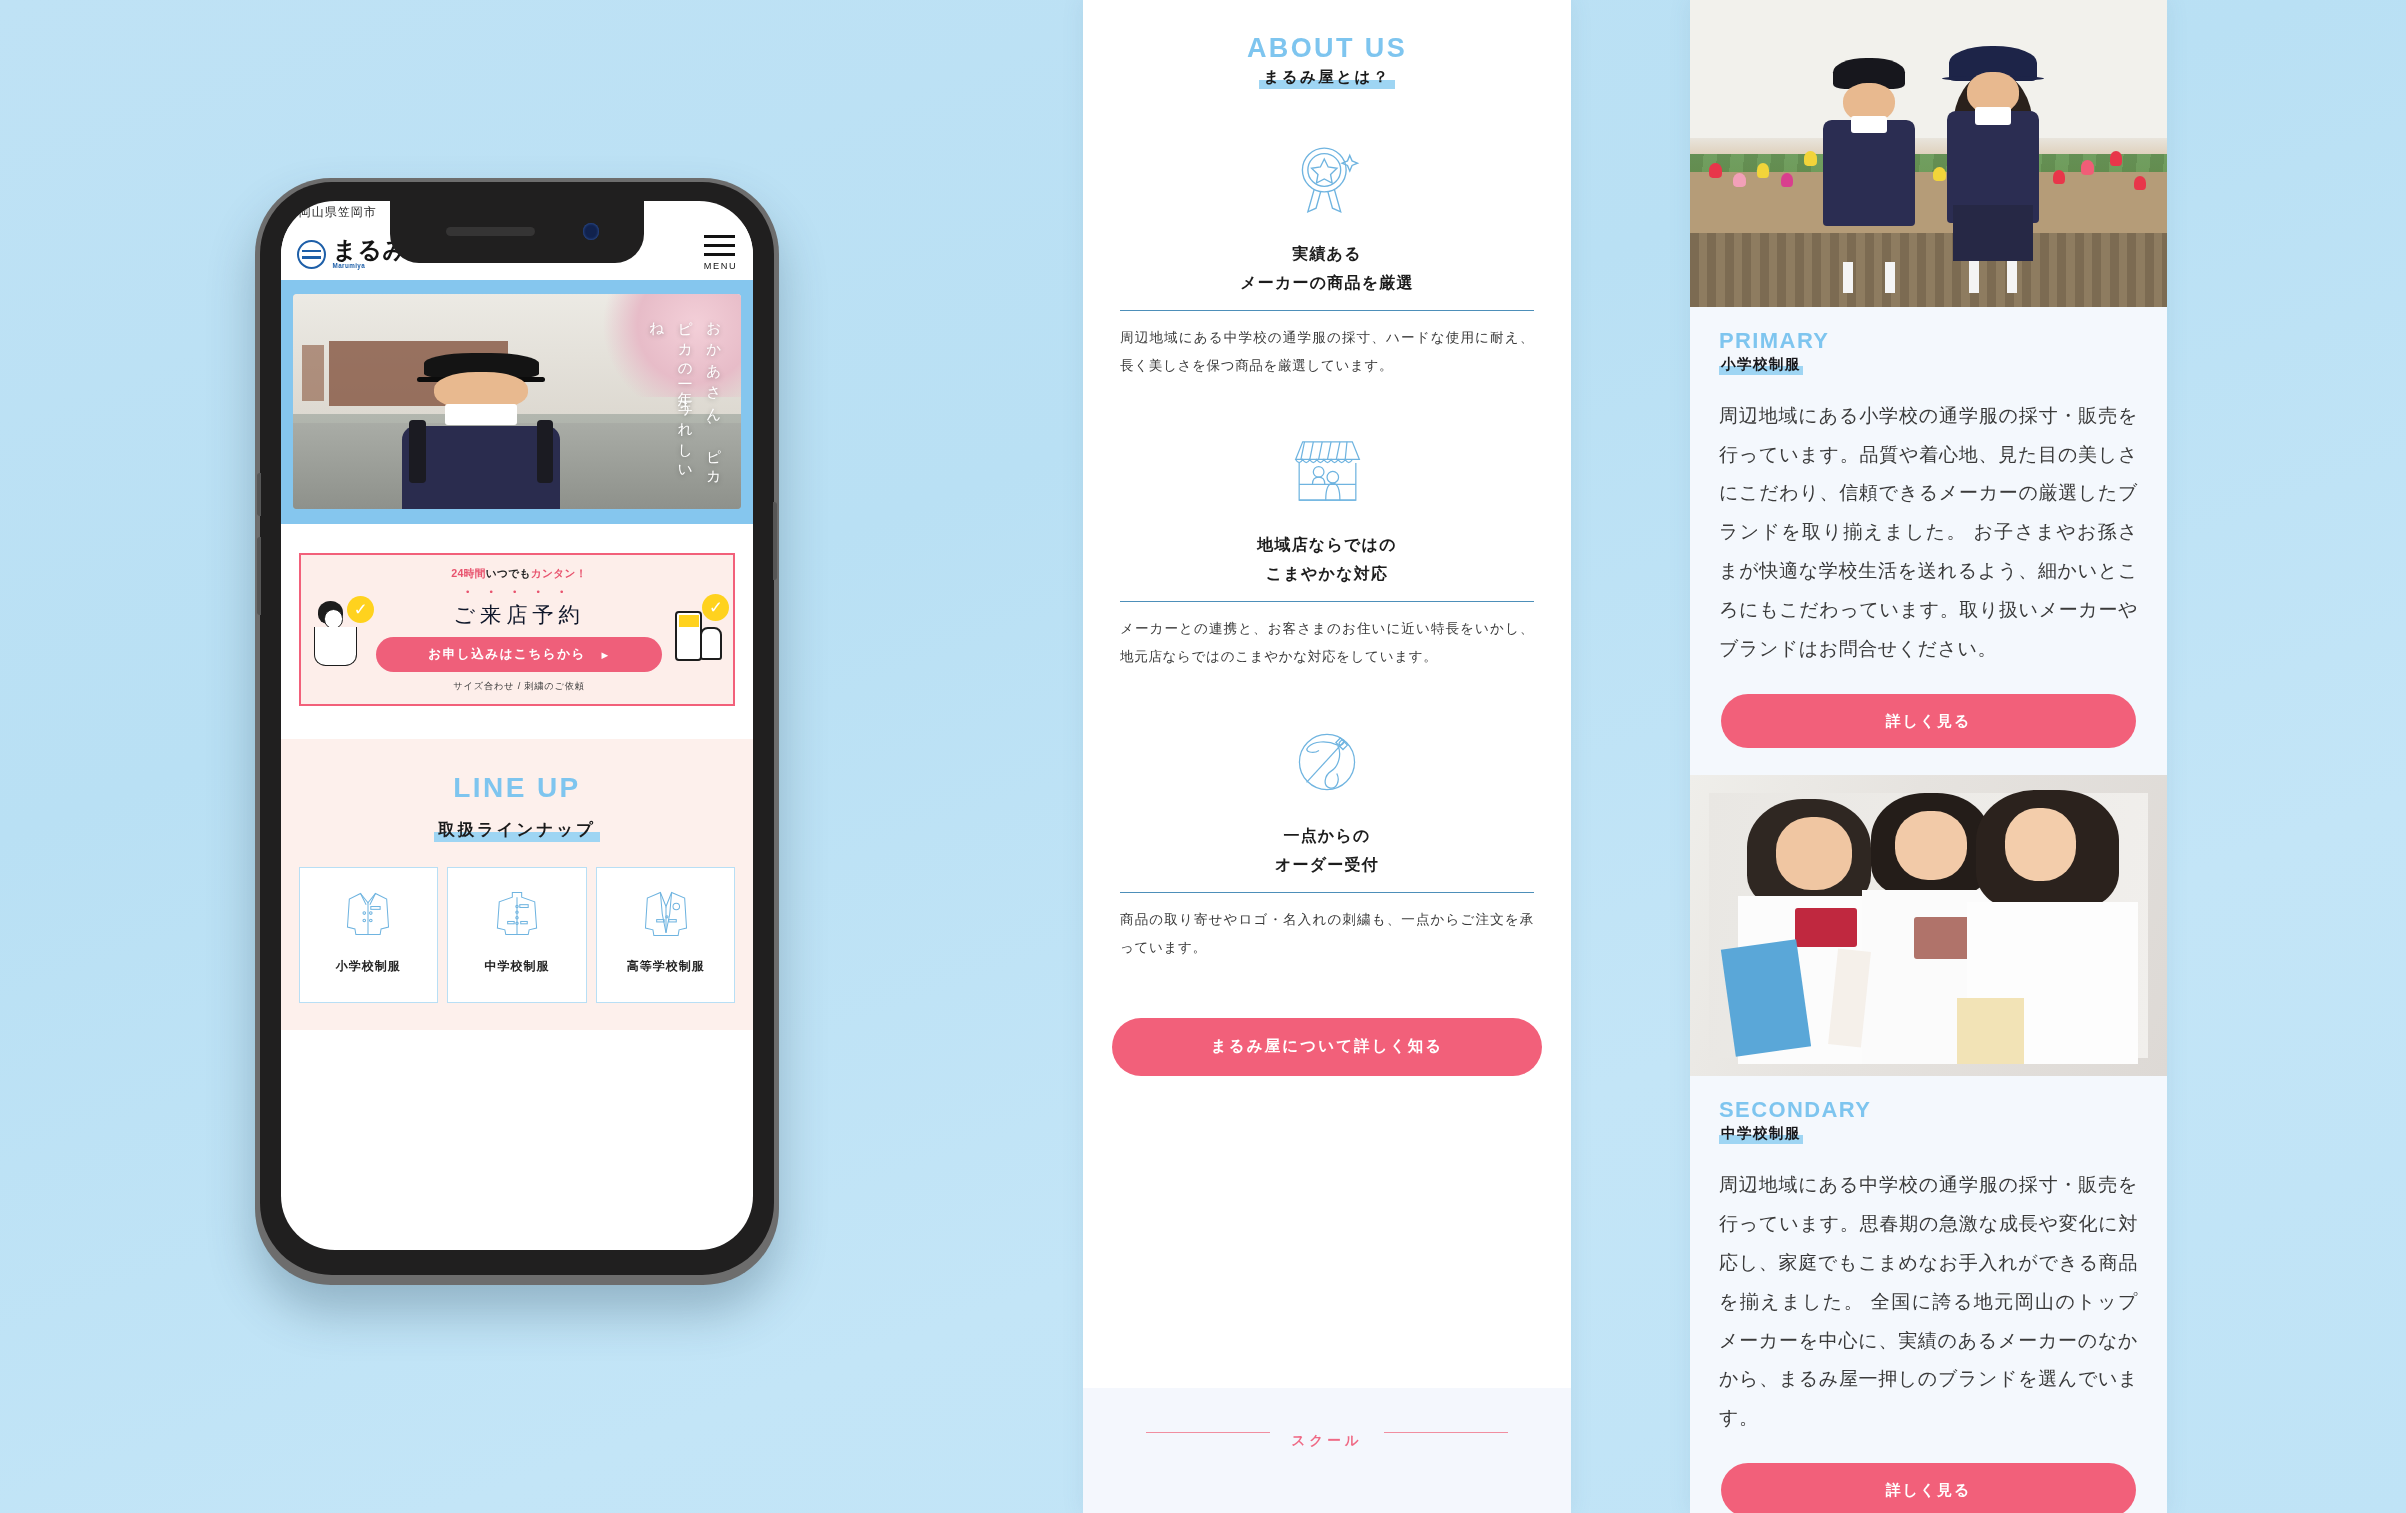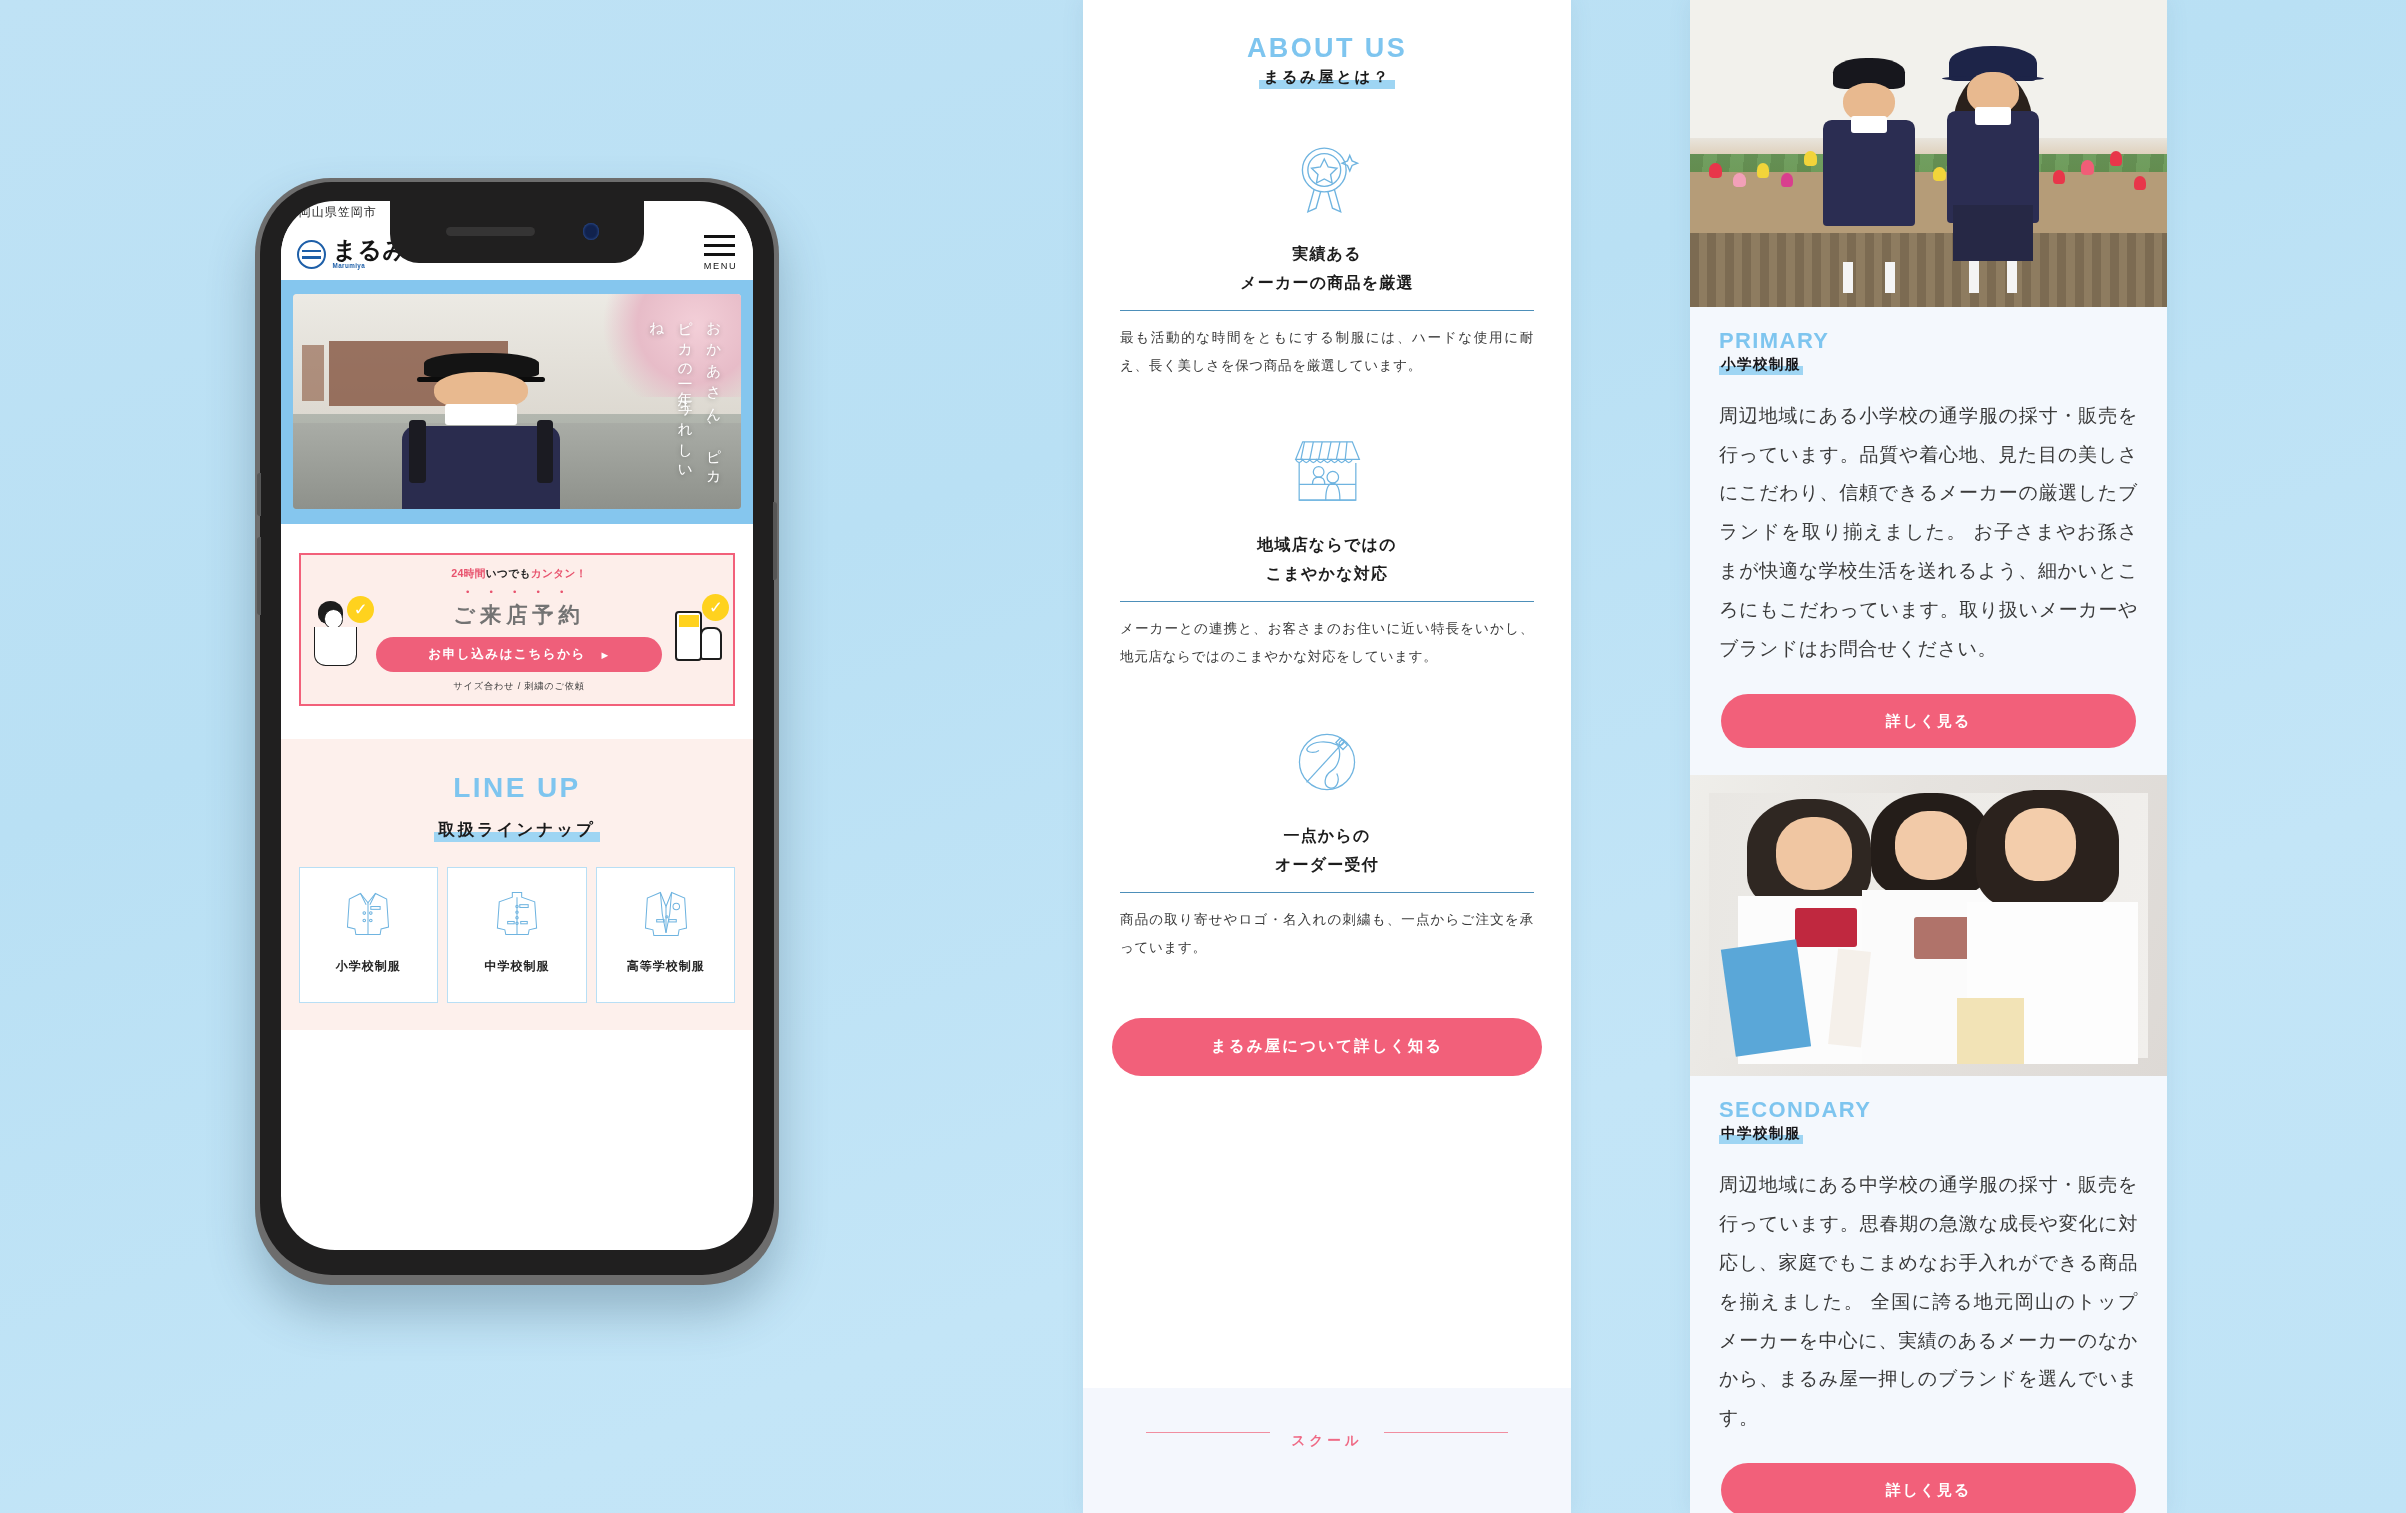--- a/index.html
+++ b/index.html
@@ -135,21 +135,21 @@
   .rc-illust2 { width: 56px; flex: none; position: relative; height: 76px; }
   .rc-illust2 .phone-ic { position:absolute; left:7.8px; top:19.4px; width:27px; height:50px; border:2.4px solid #1d1d1d; border-radius:3.9px; background:#fff;}
   .rc-illust2 .phone-ic:before{content:"";position:absolute;left:1.9px;top:1.9px;right:1.9px;height:11.6px;background:#ffd21e;}
   .rc-illust2 .hand { position:absolute; right:1.9px; top:35px; width:21.3px; height:33px; border:2.4px solid #1d1d1d; border-radius:7.8px 7.8px 2.9px 2.9px; background:#fff;}
   .rc-illust2 .bubble { position:absolute; right:-5.8px; top:1.9px; width:27px; height:27px; border-radius:50%; background:#ffd21e;}
   .rc-illust2 .bubble:after { content:"✓"; position:absolute; inset:0; color:#fff; font-size:16.5px; font-weight:700; display:flex; align-items:center; justify-content:center;}
   .rc-main { flex: 1; text-align: center; }
   .rc-tag { font-size: 10.7px; color: #e8536e; font-weight: 700; margin-bottom: 8px; letter-spacing: 0.3px;}
   .rc-tag b { color: #222; }
   .rc-dots { letter-spacing: 8.7px; color: #e8536e; font-size: 9.7px; line-height: 5.8px; }
-  .rc-title { font-size: 21.3px; font-weight: 700; color: #737373; letter-spacing: 4.9px; margin: 4.9px 0 8.7px; }
+  .rc-title { font-size: 21.3px; font-weight: 400; color: #0f172a; letter-spacing: 4.9px; margin: 4.9px 0 8.7px; }
   .rc-btn {
     background: #ef5f7a; color: #fff; border-radius: 21.3px;
     font-size: 12.6px; letter-spacing: 1.5px; padding: 8.7px 9.7px;
     display: flex; align-items: center; justify-content: center; gap: 15.5px;
     font-weight: 600;
   }
   .rc-btn .arr { font-size: 8.7px; }
   .rc-note { font-size: 9.2px; color: #3b3b3b; margin-top: 7.8px; letter-spacing: 0.8px; }
 
   .sc-lineup { background: #fdf0ec; padding: 33px 17.5px 27px; }
@@ -427,21 +427,21 @@
         <path d="M70 18 l2.5 6 6 2.5 -6 2.5 -2.5 6 -2.5 -6 -6 -2.5 6 -2.5 Z"></path>
         <path d="M31 55 L24 80 L33 76 L38 58"></path>
         <path d="M53 55 L60 80 L51 76 L46 58"></path>
       </svg>
     </div>
     <div class="ab-title">
       <div>実績ある</div>
       <div>メーカーの商品を厳選</div>
     </div>
     <div class="ab-rule"></div>
-    <div class="ab-body">最も活動的な時間をともにする制服には、ハードな使用に耐え、長く美しさを保つ商品を厳選しています。</div>
+    <div class="ab-body">周辺地域にある中学校の通学服の採寸、ハードな使用に耐え、長く美しさを保つ商品を厳選しています。</div>
   </div>
 
   <div class="ab-item">
     <div class="ab-ico">
       <svg width="85" height="78" viewBox="0 0 96 86" fill="none" stroke="#6fb4e0" stroke-width="1.4">
         <path d="M12 30 L20 10 H76 L84 30 Z"></path>
         <path d="M22 10 L18 30 M32 10 L28 30 M42 10 L38 30 M52 10 L48 30 M62 10 L58 30 M70 10 L68 30"></path>
         <path d="M12 30 q4 7 8 0 q4 7 8 0 q4 7 8 0 q4 7 8 0 q4 7 8 0 q4 7 8 0 q4 7 8 0 q4 7 8 0"></path>
         <path d="M16 34 V76 H80 V34"></path>
         <path d="M16 58 H80"></path>

